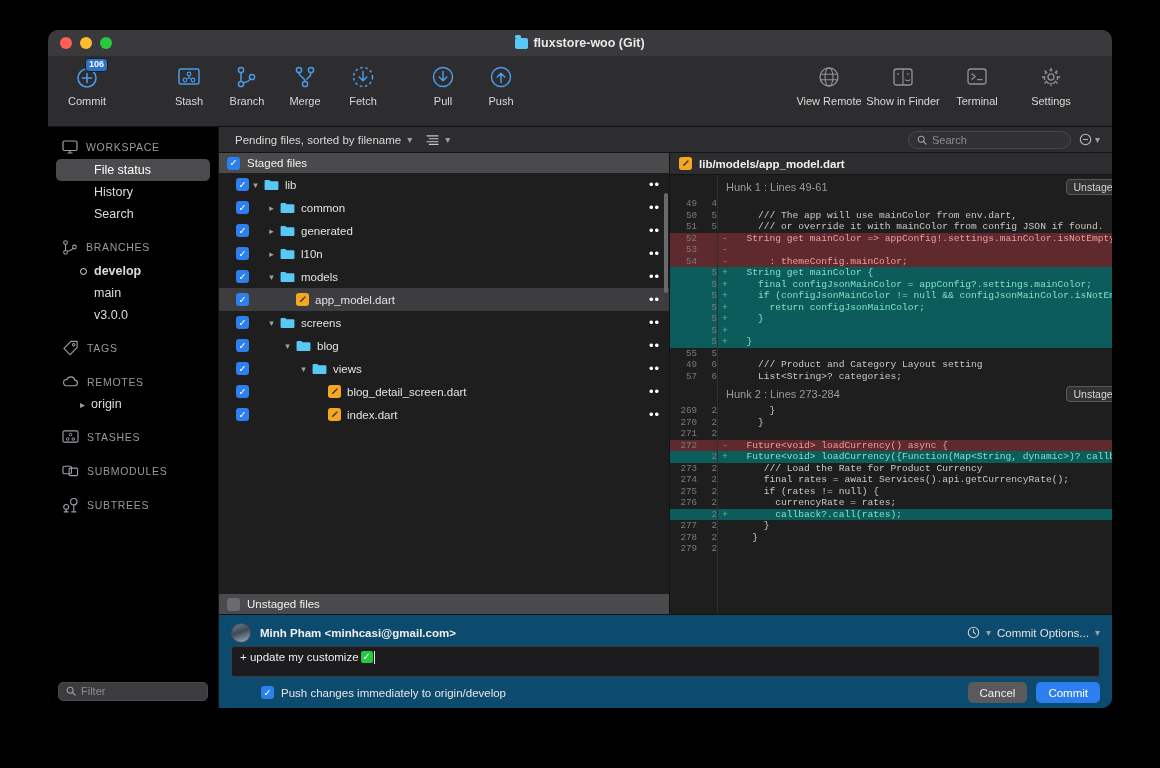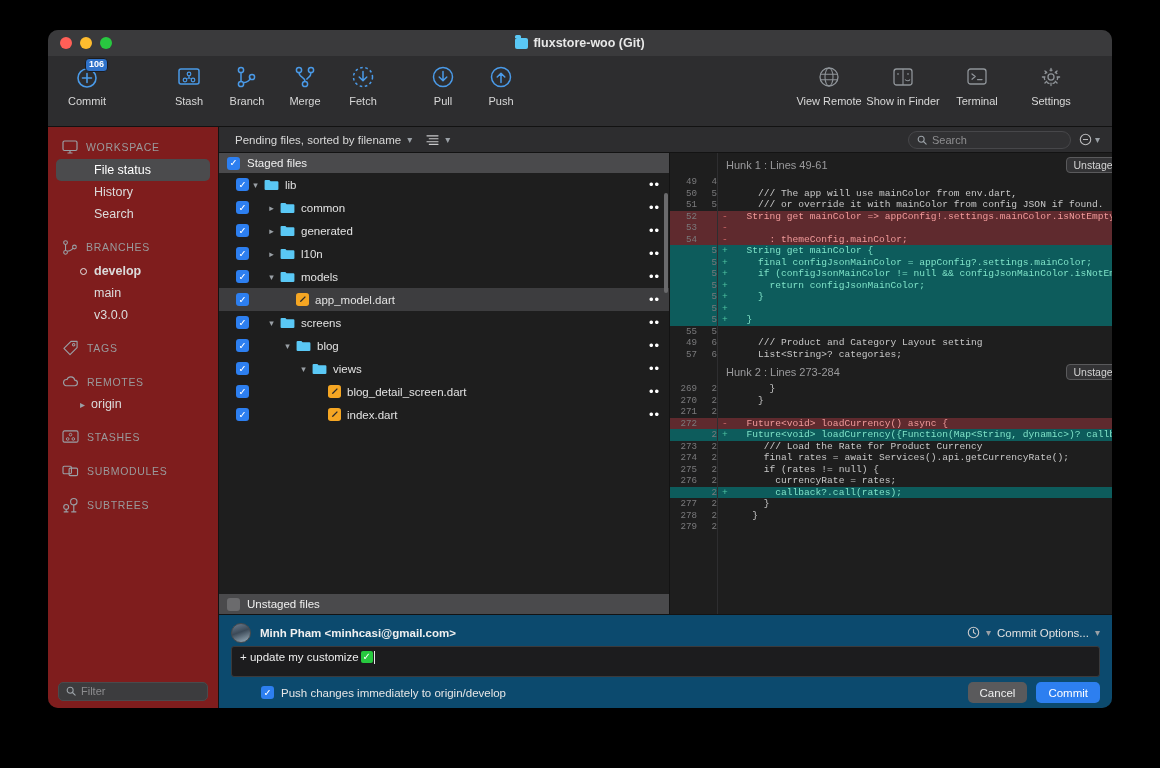--- a/index.html
+++ b/index.html
@@ -72,21 +72,21 @@
     background: #2f72c9; color: #fff; font-size: 9px; font-weight: bold;
     border-radius: 4px; padding: 1px 3px; line-height: 1.1;
     border: 1px solid #1c1c1e;
     text-align: center;
   }
   .ic-wrap { position: relative; }
   
   .body { flex: 1; display: flex; min-height: 0; }
   
   .sidebar {
-    width: 171px; background: #7f1d1d; flex: none;
+    width: 171px; background: #000000; flex: none;
     display: flex; flex-direction: column;
     border-right: 1px solid #131313;
   }
   .side-scroll { flex: 1; overflow: hidden; padding-top: 8px; }
   .sec {
     display: flex; align-items: center; gap: 8px;
     padding: 5px 0 5px 14px;
     font-size: 10.5px; letter-spacing: 0.7px; color: #9a9a9c; font-weight: normal;
   }
   .sec-sp { height: 9px; }
@@ -725,20 +725,30 @@
                   </div>
               <div class="fp-scroll"></div>
               <div class="unstaged-head">
                 <span class="cbx off"></span>
                 <span>Unstaged files</span>
               </div>
             </div>
           </div>
 
           <div class="diffpane">
+            <div class="diff-head">
+              <span>
+                <svg width="13" height="13" viewBox="0 0 14 14">
+                      <rect x="0" y="0" width="14" height="14" rx="3" fill="#f5a623"></rect>
+                      <path d="M9.6 3.4l1 1-5 5-1.4.4.4-1.4z" fill="#2b2b2b"></path>
+                    </svg>
+              </span>
+              <span class="path">lib/models/app_model.dart</span>
+
+            </div>
             <div class="diff-body">
               <div class="dgutterline"></div>
               <div id="diff-rows">
                     <div class="hunkbar">
                       <span class="ht">Hunk 1 : Lines 49-61</span>
                       <span class="unstage-btn">Unstage hunk</span>
                     </div>
                     <div class="dline ctx"><span class="gl">49</span><span class="gr">4</span><span class="sgn"></span><span class="code"></span></div>
                     <div class="dline ctx"><span class="gl">50</span><span class="gr">5</span><span class="sgn"></span><span class="code">    /// The app will use mainColor from env.dart,</span></div>
                     <div class="dline ctx"><span class="gl">51</span><span class="gr">5</span><span class="sgn"></span><span class="code">    /// or override it with mainColor from config JSON if found.</span></div>

